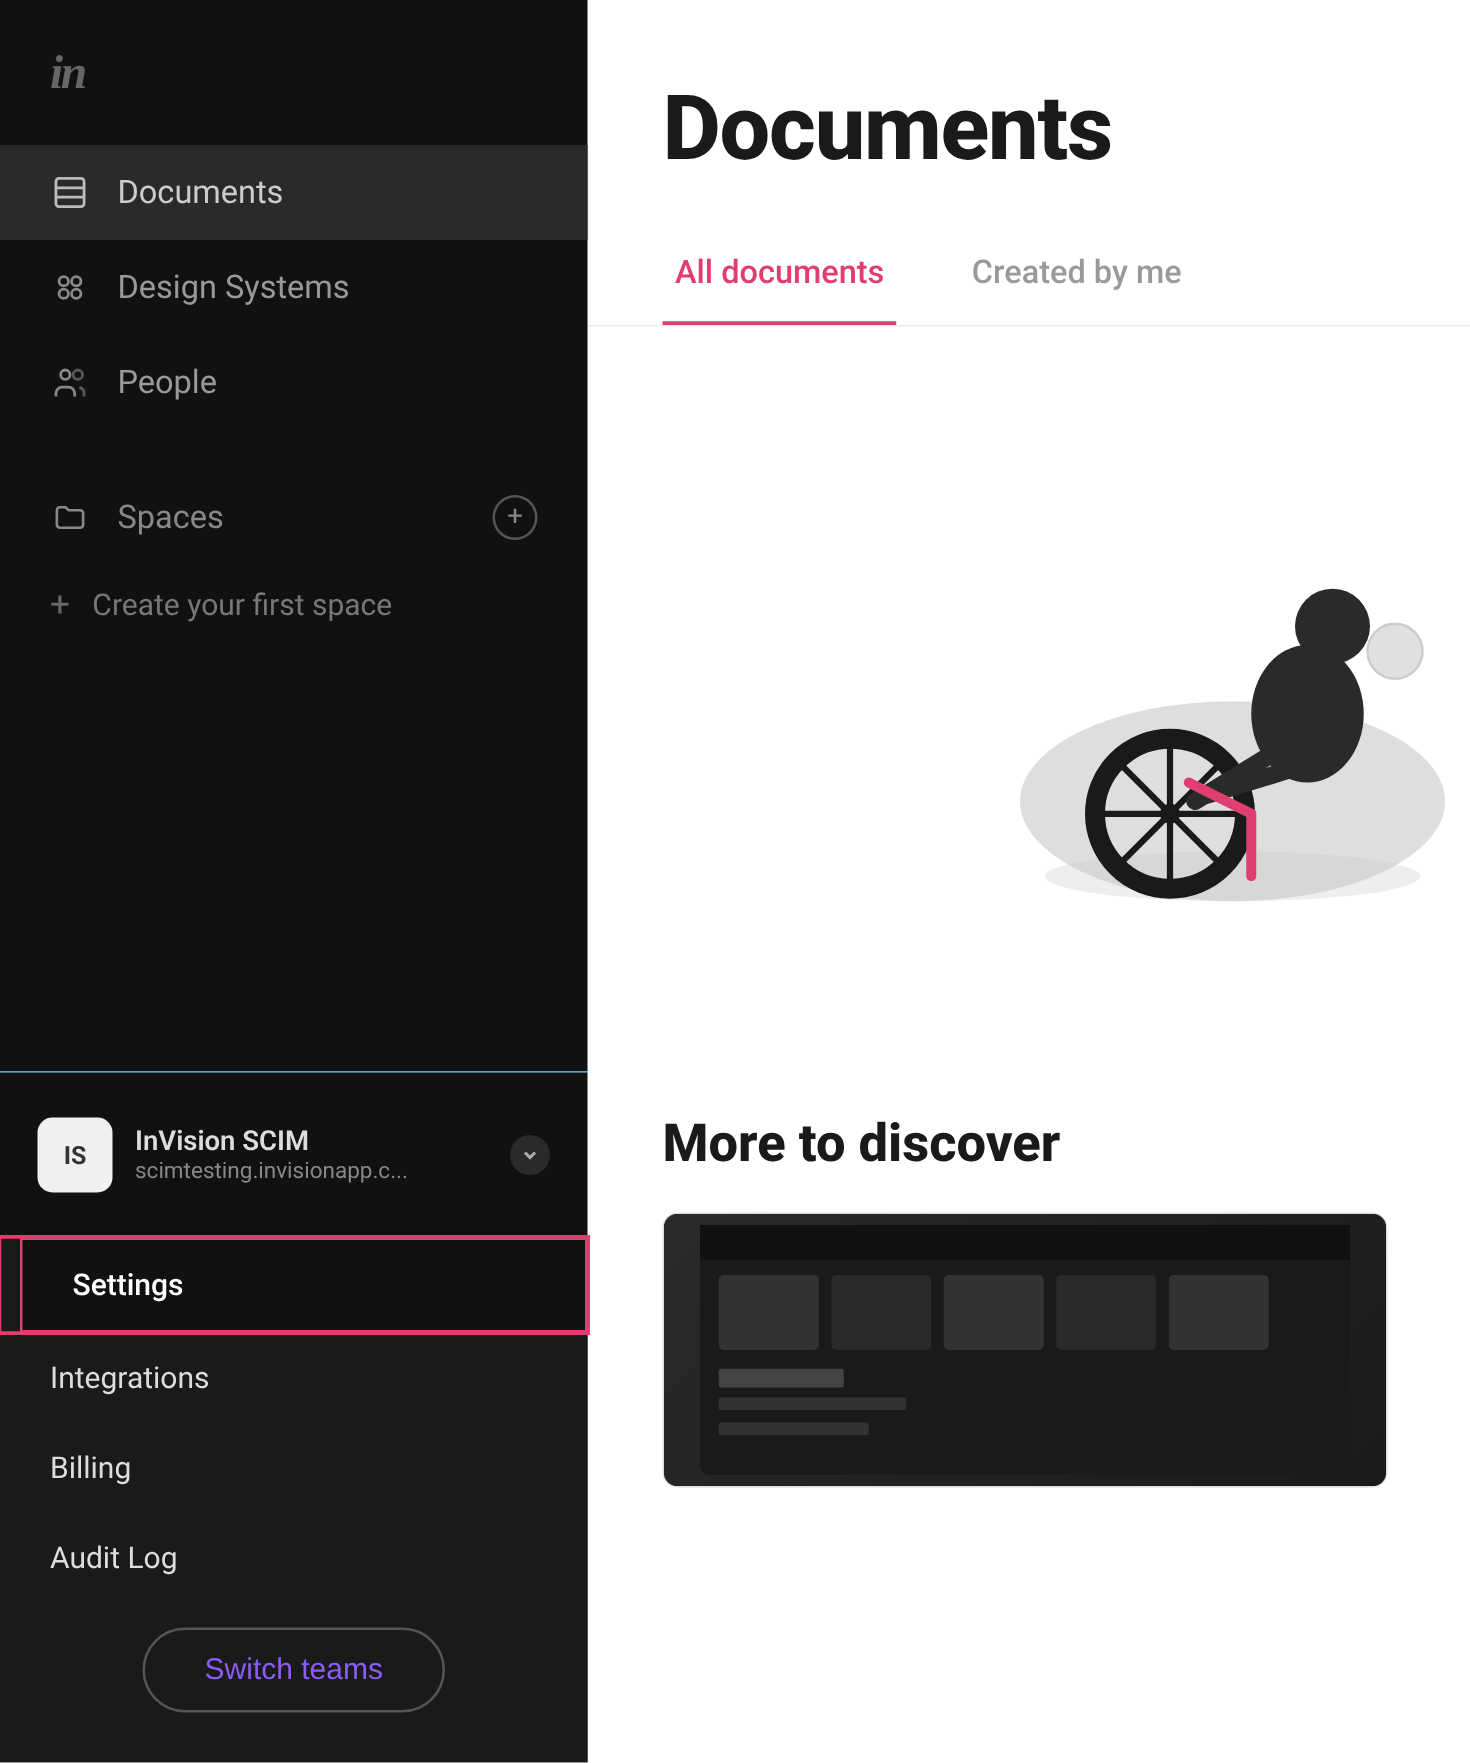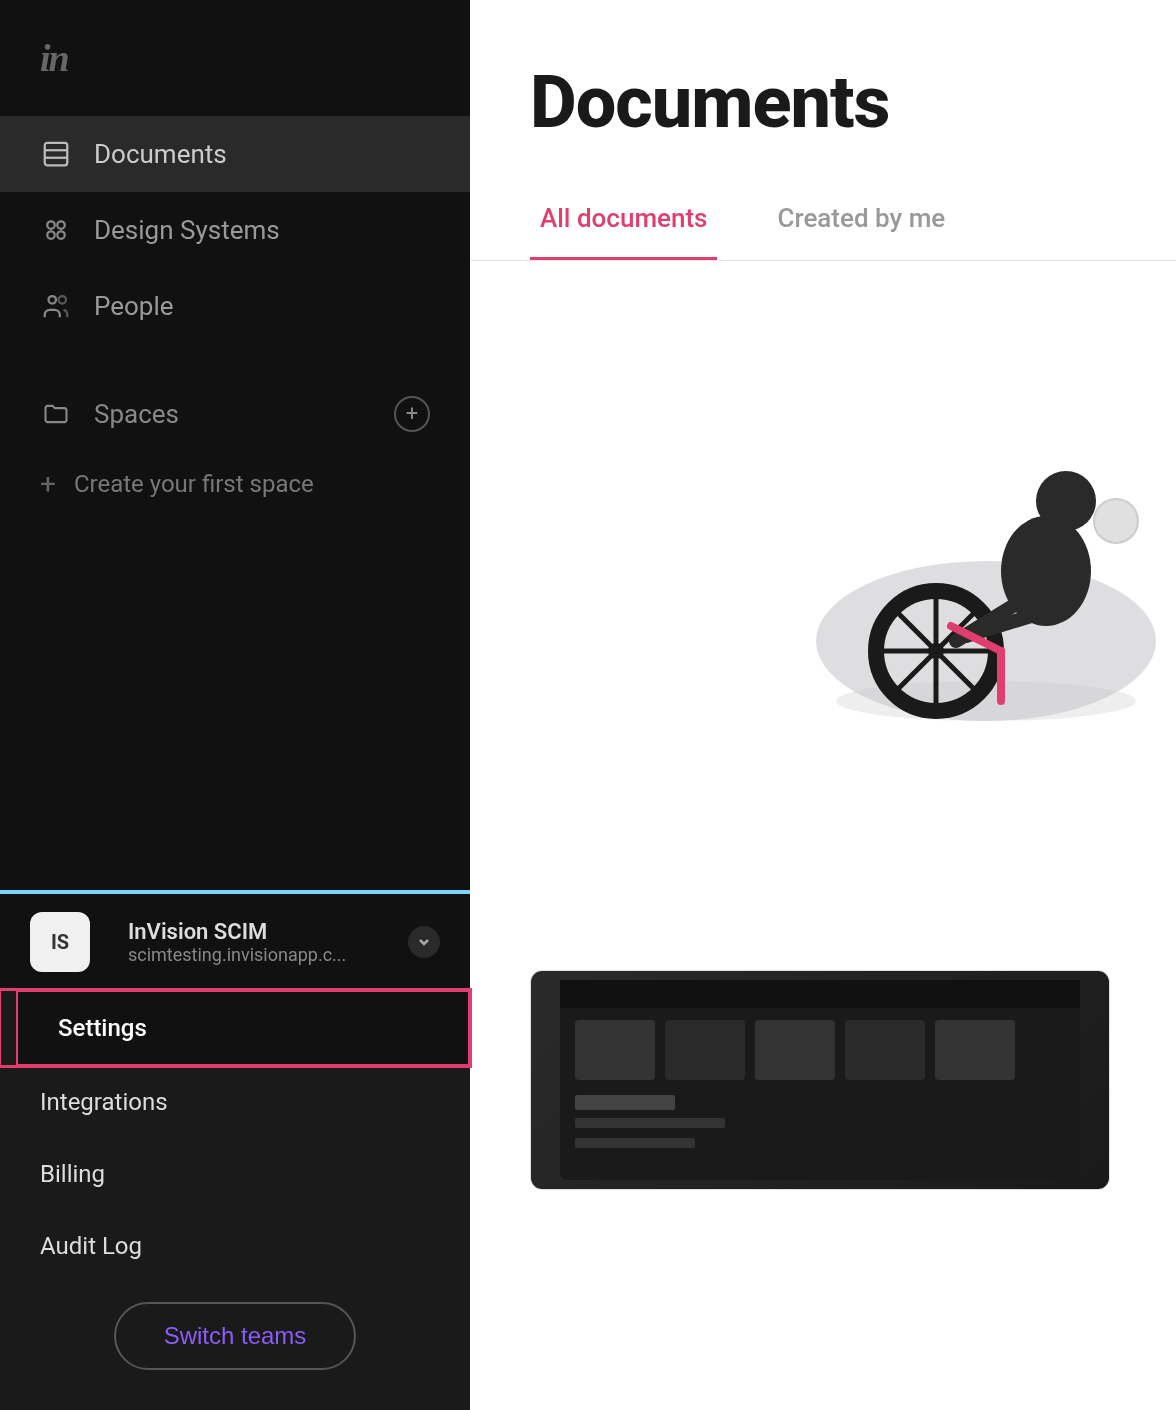--- a/index.html
+++ b/index.html
@@ -147,22 +147,22 @@
     }
 
     .create-space-plus {
       font-size: 28px;
       color: #666;
       line-height: 1;
     }
 
     
     .team-section {
-      padding: 18px 30px;
-      border-top: 4px solid #7dd3fc;
+      padding: 36px 30px;
+      border-top: 1px solid #7dd3fc;
     }
 
     .team-card {
       display: flex;
       align-items: center;
       gap: 18px;
       cursor: pointer;
     }
 
     .team-avatar {
@@ -175,21 +175,20 @@
       justify-content: center;
       font-size: 20px;
       font-weight: 700;
       color: #333;
       flex-shrink: 0;
     }
 
     .team-info {
       flex: 1;
       min-width: 0;
-      margin-left: 20px;
     }
 
     .team-name {
       font-size: 22px;
       font-weight: 600;
       color: #ddd;
       white-space: nowrap;
       overflow: hidden;
       text-overflow: ellipsis;
     }
@@ -527,20 +526,21 @@
         <line x1="275" y1="275" x2="210" y2="295" stroke="#2a2a2a" stroke-width="14" stroke-linecap="round"></line>
 
         <line x1="195" y1="285" x2="245" y2="310" stroke="#e03e6e" stroke-width="8" stroke-linecap="round"></line>
         <line x1="245" y1="310" x2="245" y2="360" stroke="#e03e6e" stroke-width="8" stroke-linecap="round"></line>
 
         <circle cx="360" cy="180" r="22" fill="#e0e0e0" stroke="#ccc" stroke-width="2"></circle>
       </svg>
     </div>
 
     <div style="position: absolute; bottom: 220px; left: 60px; right: 60px;">
+      <div class="more-discover-title">More to discover</div>
 
       <div class="discover-card">
         <div class="discover-card-inner">
 
           <svg width="520" height="200" viewBox="0 0 520 200">
 
             <rect width="520" height="200" fill="#1a1a1a" rx="8"></rect>
 
             <rect x="0" y="0" width="520" height="28" fill="#111"></rect>
 

